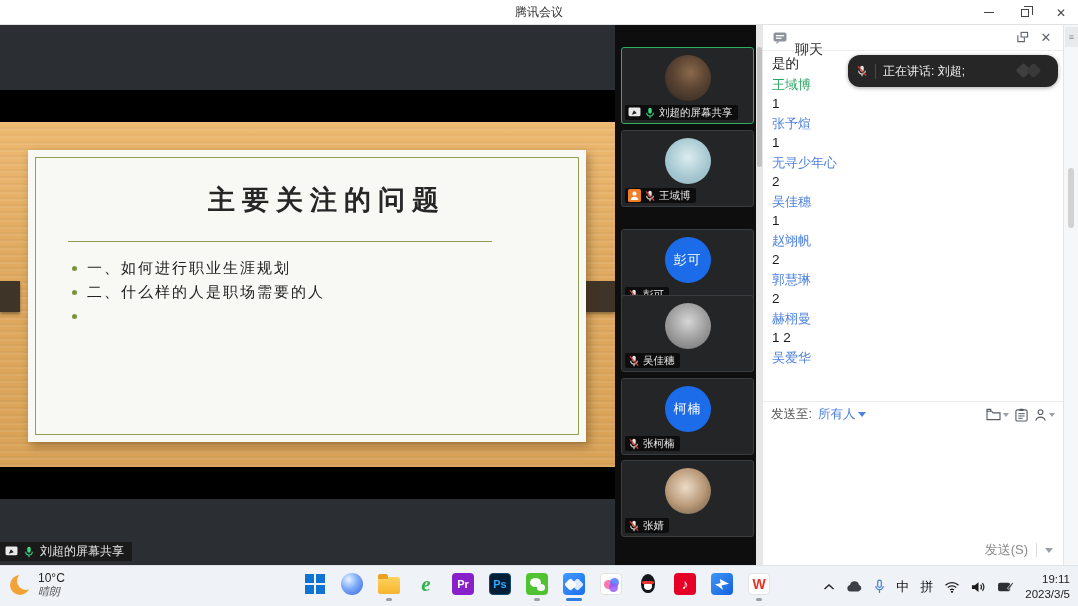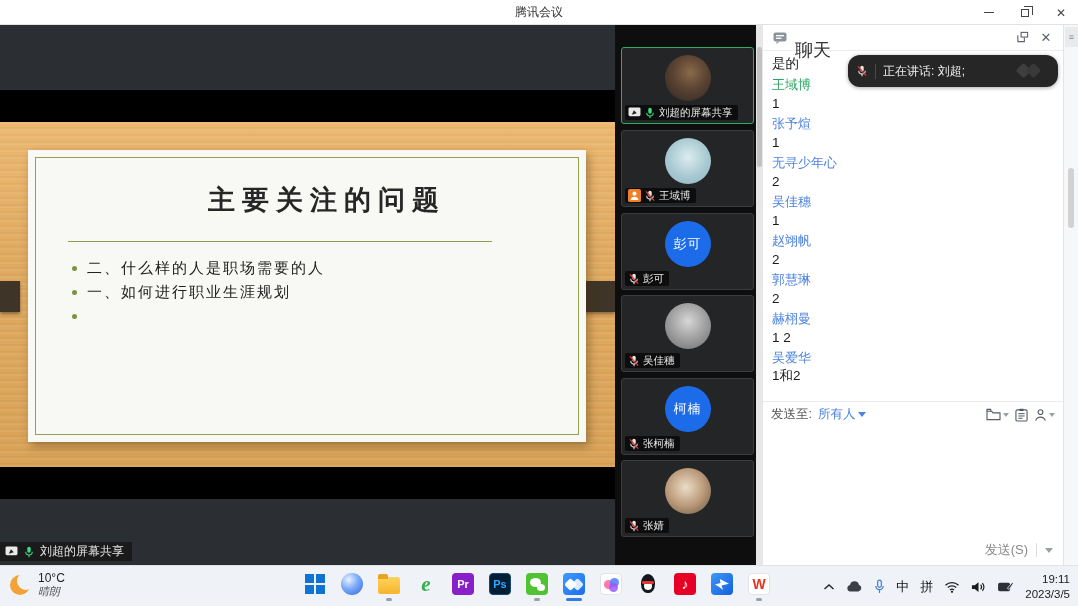--- a/index.html
+++ b/index.html
@@ -57,21 +57,21 @@
   .avatar.photo-warm { background:radial-gradient(circle at 45% 42%, #ecdcc8 0%, #bb9b7a 50%, #64543f 100%); }
   .tile-label { position:absolute; left:3px; bottom:3px; height:15px; background:rgba(8,8,8,.82); border-radius:2px;
                 display:flex; align-items:center; gap:3px; padding:0 5px 0 3px; }
   .tile-label .nm { color:#e9e9e9; font-size:10.5px; white-space:nowrap; }
   .icn { display:flex; align-items:center; }
 
   
   .chat { position:absolute; left:763px; top:25px; width:300px; height:540px; background:#fff; }
   .chat-header { position:absolute; left:0; top:0; width:300px; height:26px; border-bottom:1px solid #ededed;
                  display:flex; align-items:center; padding:0 8px; gap:6px; }
-  .chat-header .ttl { font-size:18px; color:#333; flex:1;margin-top:24px; }
+  .chat-header .ttl { font-size:14px; color:#333; flex:1;margin-top:24px; }
   .chat-header .hbtn { display:flex; align-items:center; justify-content:center; width:18px; height:18px; color:#5f646b; }
   .chat-msgs { position:absolute; left:0; top:28px; width:300px; height:348px; overflow:hidden; padding:2px 0 0 9px; }
   .msg { height:18px; display:flex; align-items:center; font-size:13.5px; color:#1a1a1a; }
   .msg.name { font-size:13px; color:#4d82e0; margin-top:3px; }
   .msg.name.green { color:#27a35f; }
   .toast { position:absolute; left:85px; top:30px; width:210px; height:32px; background:#262626; border-radius:12px;
            display:flex; align-items:center; padding:0 8px; gap:7px; box-shadow:0 1px 4px rgba(0,0,0,.35); }
   .toast .sep { width:1px; height:15px; background:#4a4a4a; }
   .toast .txt { color:#efefef; font-size:12px; flex:1; }
   .toast .logo { position:relative; width:34px; height:16px; opacity:.55; }
@@ -169,25 +169,25 @@
     <div class="wood">
       <div class="ribbon left"></div>
       <div class="ribbon right"></div>
       <div class="paper">
         <div class="paper-border"></div>
         <div class="slide-title">主要关注的问题</div>
         <div class="slide-rule"></div>
         <ul class="slide-bullets">
             <li>
               <span class="dot"></span>
-              <span>二、什么样的人是职场需要的人</span>
+              <span>一、如何进行职业生涯规划</span>
             </li>
             <li>
               <span class="dot"></span>
-              <span>一、如何进行职业生涯规划</span>
+              <span>二、什么样的人是职场需要的人</span>
             </li>
             <li>
               <span class="dot"></span>
             </li>
           </ul>
       </div>
     </div>
     <div class="share-label">
       <span class="icn">
         <svg width="13" height="11" viewBox="0 0 14 12">
@@ -241,21 +241,21 @@
               <svg width="12" height="12" viewBox="0 0 14 14">
                 <rect x="5" y="0.8" width="4" height="7" rx="2" fill="#e6e6e6"></rect>
                 <path d="M3.2 6.6a3.8 3.8 0 0 0 7.6 0" fill="none" stroke="#e6e6e6" stroke-width="1.2"></path>
                 <line x1="7" y1="10.6" x2="7" y2="13" stroke="#e6e6e6" stroke-width="1.2"></line>
                 <line x1="2.3" y1="1.6" x2="11.8" y2="12.4" stroke="#e0392f" stroke-width="1.6"></line>
               </svg>
             </span>
             <span class="nm">王域博</span>
           </div>
         </div>
-        <div class="tile" style="top: 188px;">
+        <div class="tile" style="top: 204px;">
           <div class="avatar initials">彭可</div>
           <div class="tile-label">
             <span class="icn">
               <svg width="12" height="12" viewBox="0 0 14 14">
                 <rect x="5" y="0.8" width="4" height="7" rx="2" fill="#e6e6e6"></rect>
                 <path d="M3.2 6.6a3.8 3.8 0 0 0 7.6 0" fill="none" stroke="#e6e6e6" stroke-width="1.2"></path>
                 <line x1="7" y1="10.6" x2="7" y2="13" stroke="#e6e6e6" stroke-width="1.2"></line>
                 <line x1="2.3" y1="1.6" x2="11.8" y2="12.4" stroke="#e0392f" stroke-width="1.6"></line>
               </svg>
             </span>
@@ -340,21 +340,20 @@
         <div class="msg text">2</div>
         <div class="msg name">吴佳穗</div>
         <div class="msg text">1</div>
         <div class="msg name">赵翊帆</div>
         <div class="msg text">2</div>
         <div class="msg name">郭慧琳</div>
         <div class="msg text">2</div>
         <div class="msg name">赫栩曼</div>
         <div class="msg text">1 2</div>
         <div class="msg name">吴爱华</div>
-        <div class="msg text">1和2</div>
       </div>
 
     <div class="toast">
       <span class="icn mic-muted-slot">
           <svg width="12" height="12" viewBox="0 0 14 14">
             <rect x="5" y="0.8" width="4" height="7" rx="2" fill="#e6e6e6"></rect>
             <path d="M3.2 6.6a3.8 3.8 0 0 0 7.6 0" fill="none" stroke="#e6e6e6" stroke-width="1.2"></path>
             <line x1="7" y1="10.6" x2="7" y2="13" stroke="#e6e6e6" stroke-width="1.2"></line>
             <line x1="2.3" y1="1.6" x2="11.8" y2="12.4" stroke="#e0392f" stroke-width="1.6"></line>
           </svg>

